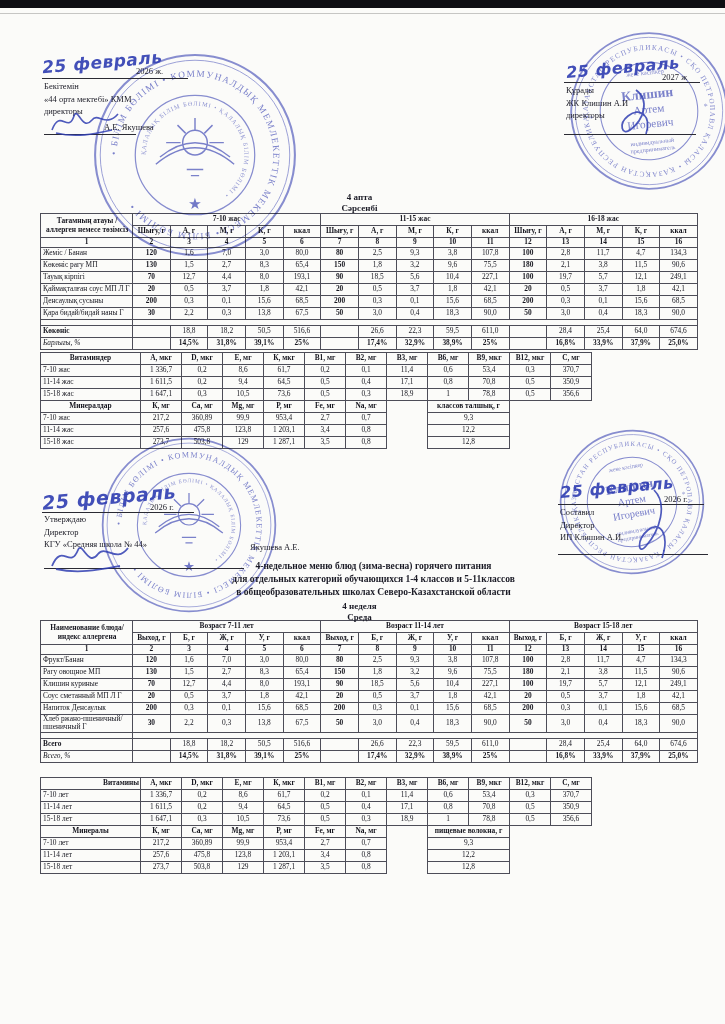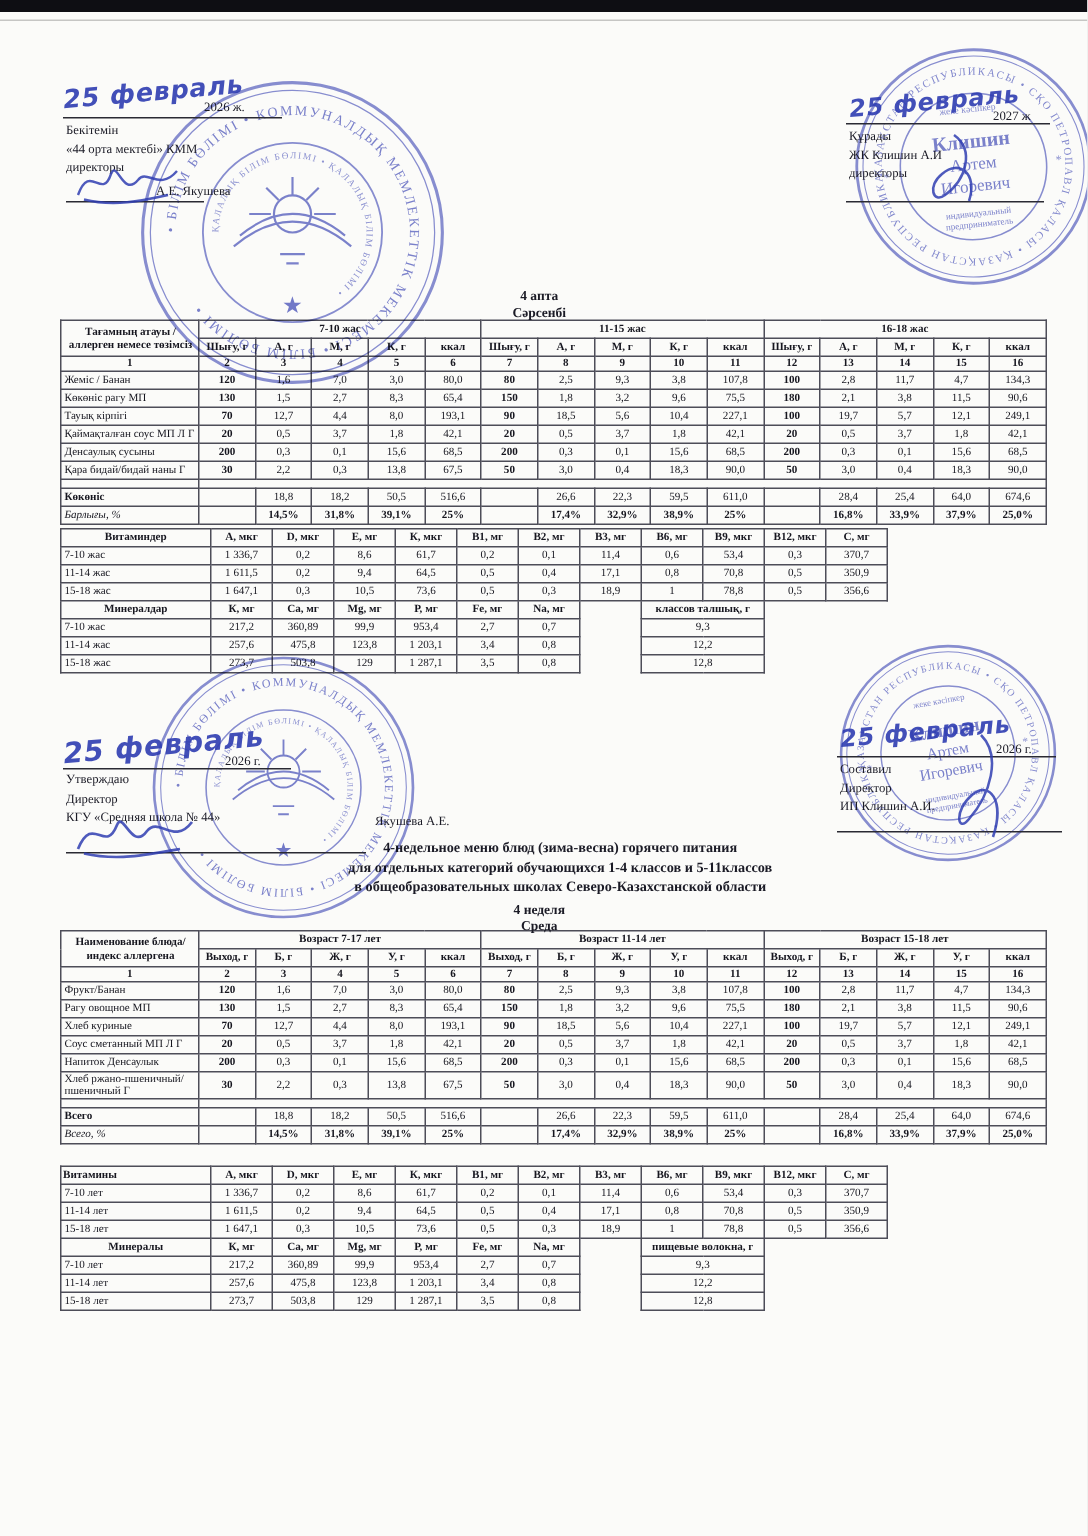--- a/index.html
+++ b/index.html
@@ -567,21 +567,21 @@
         <col class="val-m">
         <col class="val-m">
         <col class="val-m">
         <col class="val-m">
         <col class="val-m">
         <col class="val-m">
       </colgroup>
       <tbody>
         <tr class="hdr">
           <td class="lbl b" rowspan="2" style="text-align:center">Наименование блюда/индекс аллергена</td>
-          <td class="b" colspan="5">Возраст 7-17 лет</td>
+          <td class="b" colspan="5">Возраст 7-11 лет</td>
           <td class="b" colspan="5">Возраст 11-14 лет</td>
           <td class="b" colspan="5">Возраст 15-18 лет</td>
         </tr>
         <tr class="hdr">
           <td class="b">Выход, г</td>
           <td class="b">Б, г</td>
           <td class="b">Ж, г</td>
           <td class="b">У, г</td>
           <td class="b">ккал</td>
           <td class="b">Выход, г</td>
@@ -643,21 +643,21 @@
           <td class="">3,2</td>
           <td class="">9,6</td>
           <td class="">75,5</td>
           <td class="b">180</td>
           <td class="">2,1</td>
           <td class="">3,8</td>
           <td class="">11,5</td>
           <td class="">90,6</td>
         </tr>
         <tr>
-          <td class="lbl">Хлеб куриные</td>
+          <td class="lbl">Клишин куриные</td>
           <td class="b">70</td>
           <td class="">12,7</td>
           <td class="">4,4</td>
           <td class="">8,0</td>
           <td class="">193,1</td>
           <td class="b">90</td>
           <td class="">18,5</td>
           <td class="">5,6</td>
           <td class="">10,4</td>
           <td class="">227,1</td>
@@ -773,21 +773,21 @@
         <col class="val-n">
         <col class="val-n">
         <col class="val-n">
         <col class="val-n">
         <col class="val-n">
         <col class="val-n">
         <col class="val-n">
       </colgroup>
       <tbody>
         <tr>
-          <td class="b" style="text-align:left">Витамины</td>
+          <td class="b" style="text-align:right">Витамины</td>
           <td class="b">А, мкг</td>
           <td class="b">D, мкг</td>
           <td class="b">Е, мг</td>
           <td class="b">К, мкг</td>
           <td class="b">В1, мг</td>
           <td class="b">В2, мг</td>
           <td class="b">В3, мг</td>
           <td class="b">В6, мг</td>
           <td class="b">В9, мкг</td>
           <td class="b">В12, мкг</td>

